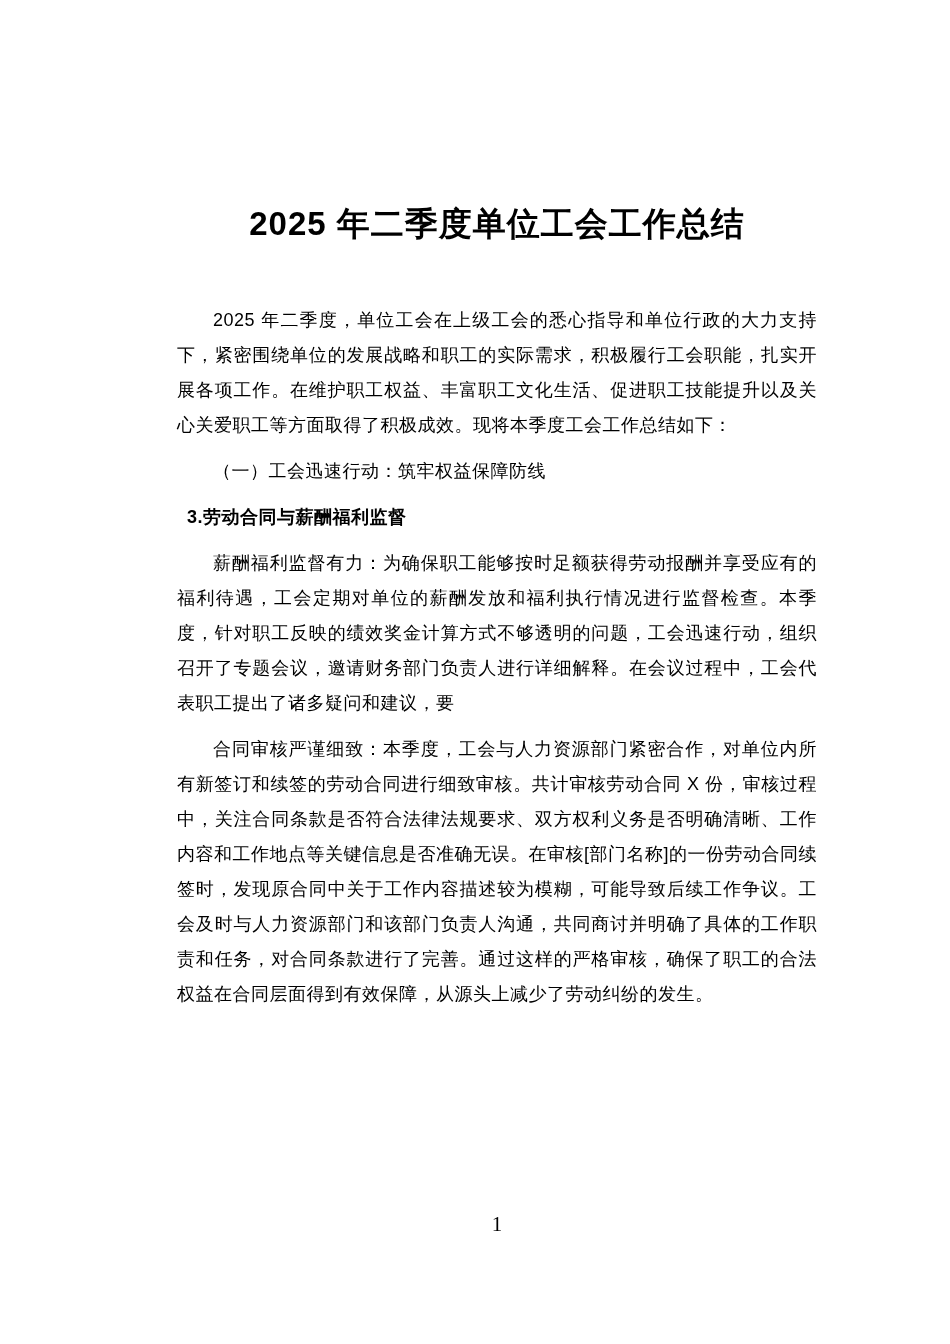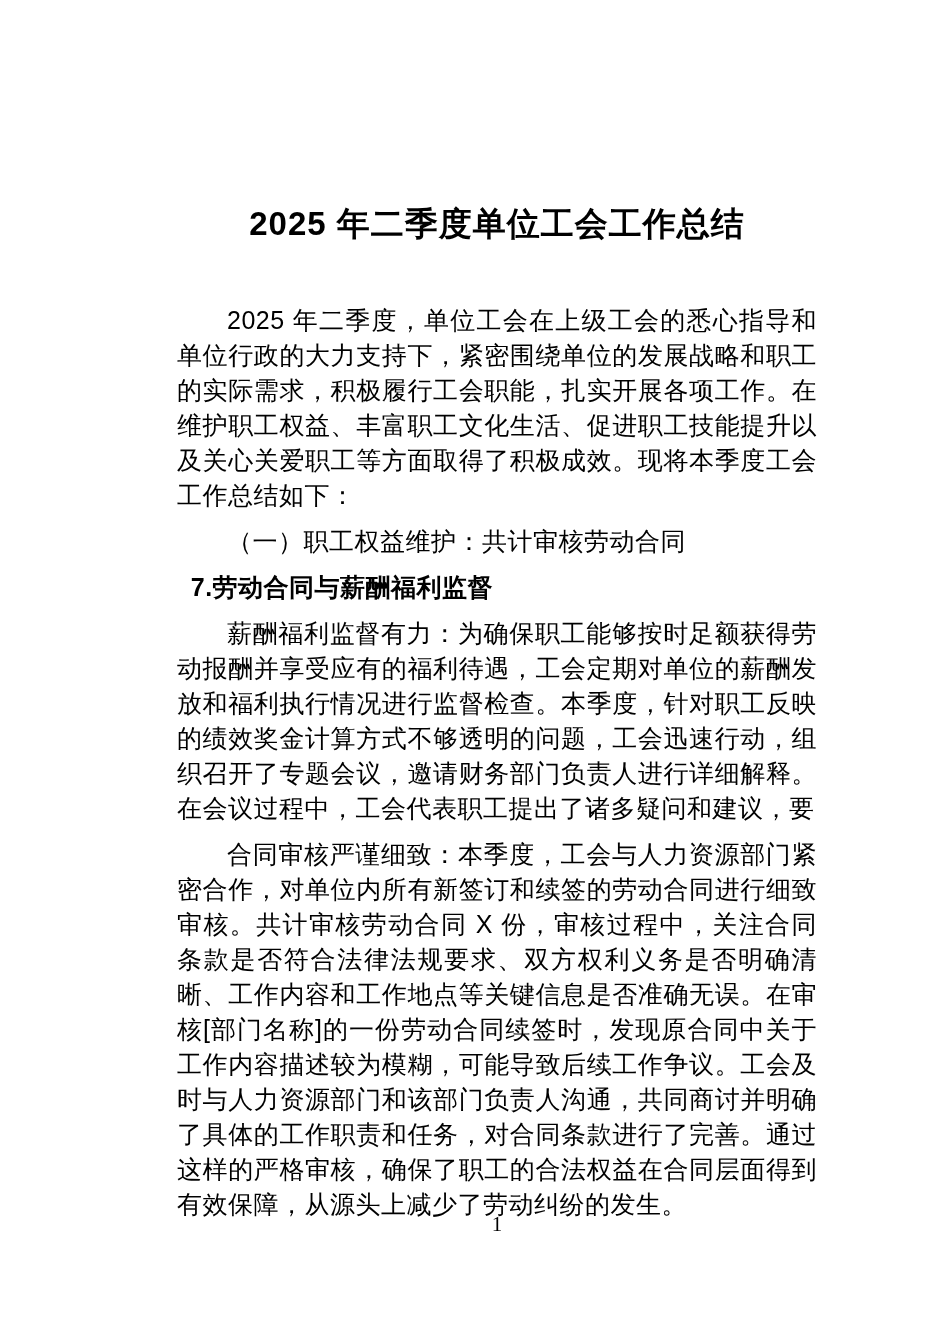--- a/index.html
+++ b/index.html
@@ -20,21 +20,21 @@
   .doc-title {
     text-align: center;
     font-size: 33px;
     font-weight: 700;
     line-height: 46px;
     letter-spacing: 1px;
     margin-bottom: 56px;
   }
 
   .para {
-    font-size: 25px;
+    font-size: 18px;
     line-height: 35px;
     text-align: justify;
     text-indent: 2em;
     letter-spacing: 0.5px;
     font-weight: 400;
   }
 
   .para.heading-bold {
     font-weight: 700;
     text-indent: 0.55em;
@@ -54,23 +54,23 @@
 </head>
 <body>
 
 <div class="page">
 
   <h1 class="doc-title">2025 年二季度单位工会工作总结</h1>
 
   <p class="para">2025 年二季度，单位工会在上级工会的悉心指导和单位行政的大力支持下，紧密围绕单位的发展战略和职工的实际需求，积极履行工会职能，扎实开展各项工作。在维护职工权益、丰富职工文化生活、促进职工技能提升以及关心关爱职工等方面取得了积极成效。现将本季度工会工作总结如下：</p>
 
 
-  <p class="para">（一）职工权益维护：共计审核劳动合同</p>
+  <p class="para">（一）工会迅速行动：筑牢权益保障防线</p>
 
-  <p class="para heading-bold">7.劳动合同与薪酬福利监督</p>
+  <p class="para heading-bold">3.劳动合同与薪酬福利监督</p>
 
   <p class="para">薪酬福利监督有力：为确保职工能够按时足额获得劳动报酬并享受应有的福利待遇，工会定期对单位的薪酬发放和福利执行情况进行监督检查。本季度，针对职工反映的绩效奖金计算方式不够透明的问题，工会迅速行动，组织召开了专题会议，邀请财务部门负责人进行详细解释。在会议过程中，工会代表职工提出了诸多疑问和建议，要</p>
 
   <p class="para">合同审核严谨细致：本季度，工会与人力资源部门紧密合作，对单位内所有新签订和续签的劳动合同进行细致审核。共计审核劳动合同 X 份，审核过程中，关注合同条款是否符合法律法规要求、双方权利义务是否明确清晰、工作内容和工作地点等关键信息是否准确无误。在审核[部门名称]的一份劳动合同续签时，发现原合同中关于工作内容描述较为模糊，可能导致后续工作争议。工会及时与人力资源部门和该部门负责人沟通，共同商讨并明确了具体的工作职责和任务，对合同条款进行了完善。通过这样的严格审核，确保了职工的合法权益在合同层面得到有效保障，从源头上减少了劳动纠纷的发生。</p>
 
   <div class="page-number">1</div>
 
 </div>
 
 </body></html>

